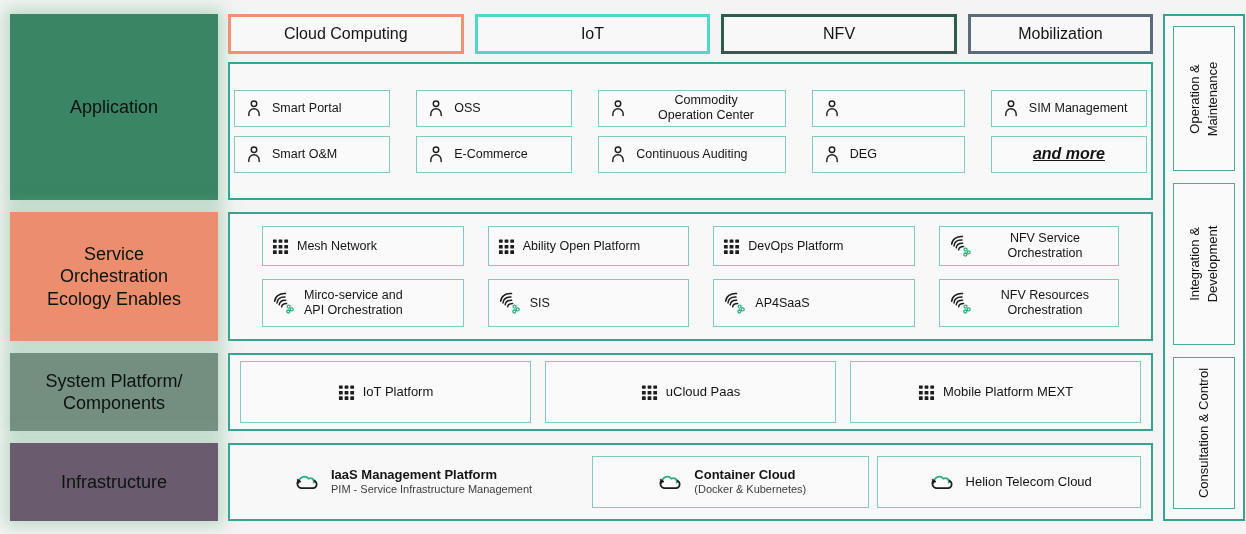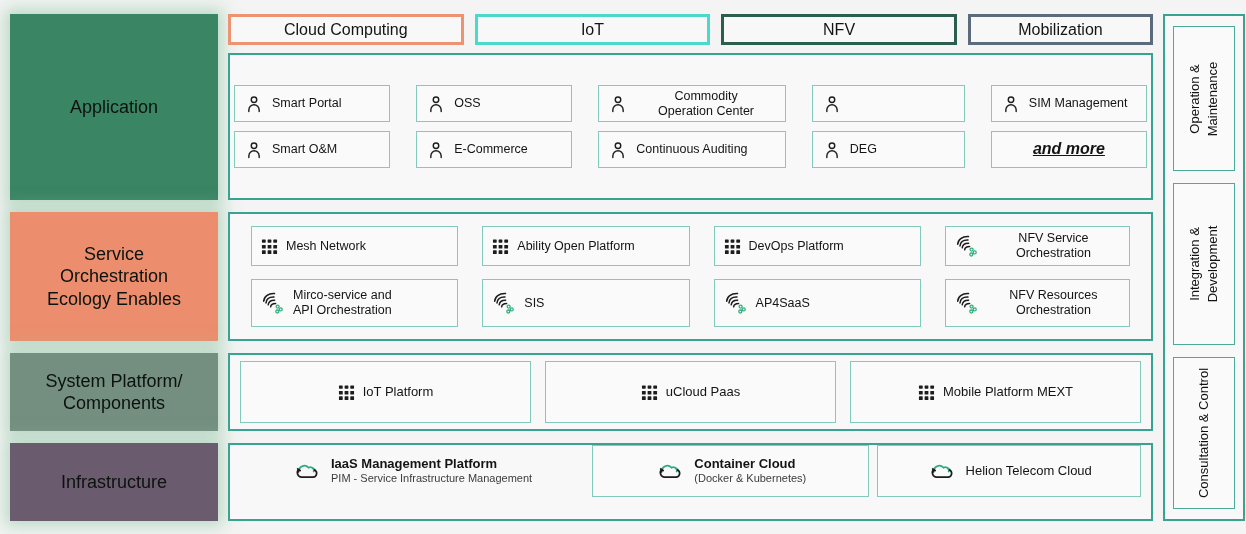--- a/index.html
+++ b/index.html
@@ -13,45 +13,45 @@
     padding:14px 1px 13px 10px;
   }
   
   .lblock{
     display:flex;align-items:center;justify-content:center;text-align:center;
     font-size:18px;line-height:1.25;color:#0c120e;white-space:pre-line;
     box-shadow:0 0 15px 5px rgba(140,195,160,.55);
   }
   
   .main-row1{grid-area:1/2;display:flex;flex-direction:column;}
-  .tabs{display:flex;gap:11px;height:31px;margin-bottom:8px;}
+  .tabs{display:flex;gap:11px;height:40px;margin-bottom:8px;}
   .tab{
     flex:1;border:3px solid #999;display:flex;align-items:center;justify-content:center;
     font-size:16px;background:var(--panel-fill,#f7f8f7);box-sizing:border-box;
   }
   .tab:last-child{flex:.78;}
   .panel{
     border:2px solid var(--teal,#38a391);background:var(--panel-fill,#f7f8f7);
     box-sizing:border-box;
   }
   .app-panel{
     flex:1;display:grid;align-content:center;
     grid-template-columns:1fr 1fr 1.2fr .98fr 1fr;
     grid-template-rows:37px 37px;
     column-gap:26px;row-gap:9px;padding:0 4px;
   }
   .svc-panel{
     grid-area:2/2;display:grid;align-content:center;
     grid-template-columns:1.12fr 1.12fr 1.12fr 1fr;
     grid-template-rows:40px 48px;
-    column-gap:24px;row-gap:13px;padding:0 21px;
+    column-gap:24px;row-gap:13px;padding:0 32px;
   }
   .sys-panel{grid-area:3/2;display:flex;align-items:center;gap:14px;padding:0 10px;}
   .sys-panel .itembox{flex:1;height:62px;justify-content:center;font-size:13px;}
-  .infra-panel{grid-area:4/2;display:flex;align-items:flex-start;gap:8px;padding:0 10px;}
+  .infra-panel{grid-area:4/2;display:flex;align-items:center;gap:8px;padding:0 10px;}
   .infra-cell{
     flex:1;height:52px;display:flex;align-items:center;justify-content:center;
     gap:10px;box-sizing:border-box;
   }
   .infra-cell.boxed{border:1px solid var(--item-border,#83cabc);background:var(--item-fill,#f9faf9);}
   .infra-cell.c0{flex:1.25;}
   .infra-cell.c2{flex:.95;}
   .infra-text{display:flex;flex-direction:column;line-height:1.22;}
   .infra-title{font-size:13px;font-weight:bold;}
   .infra-title.normal{font-weight:normal;}

